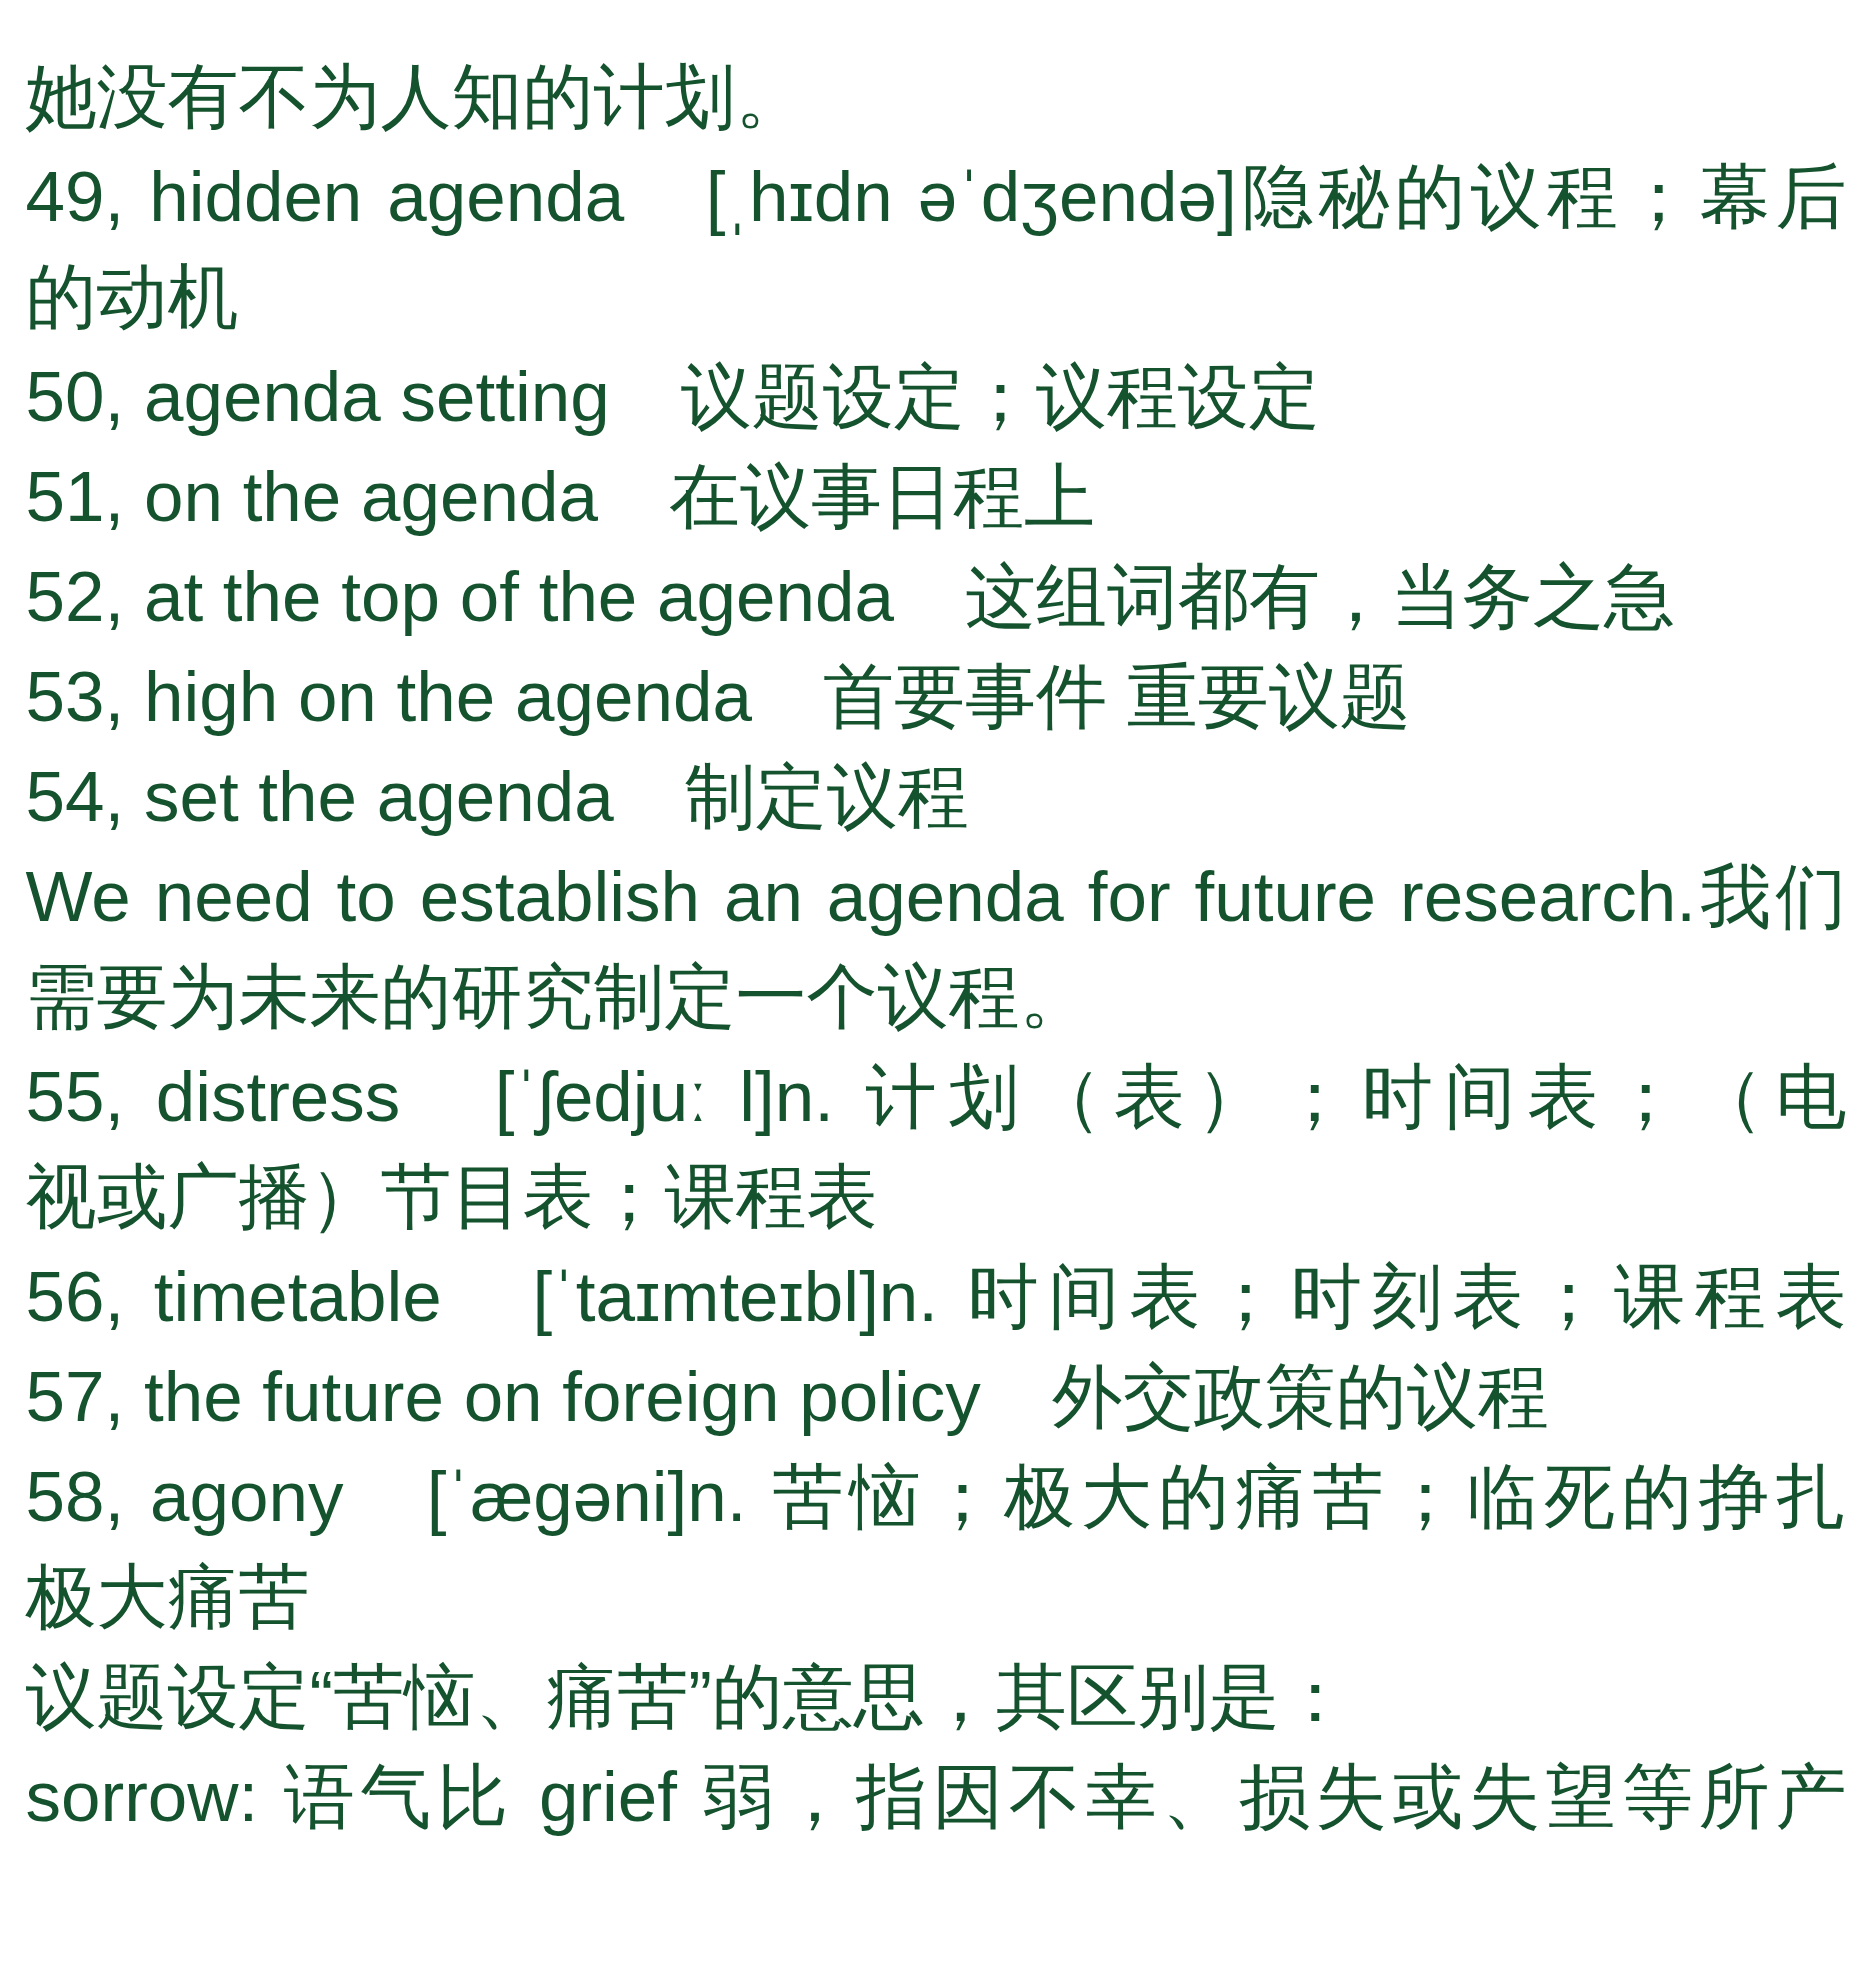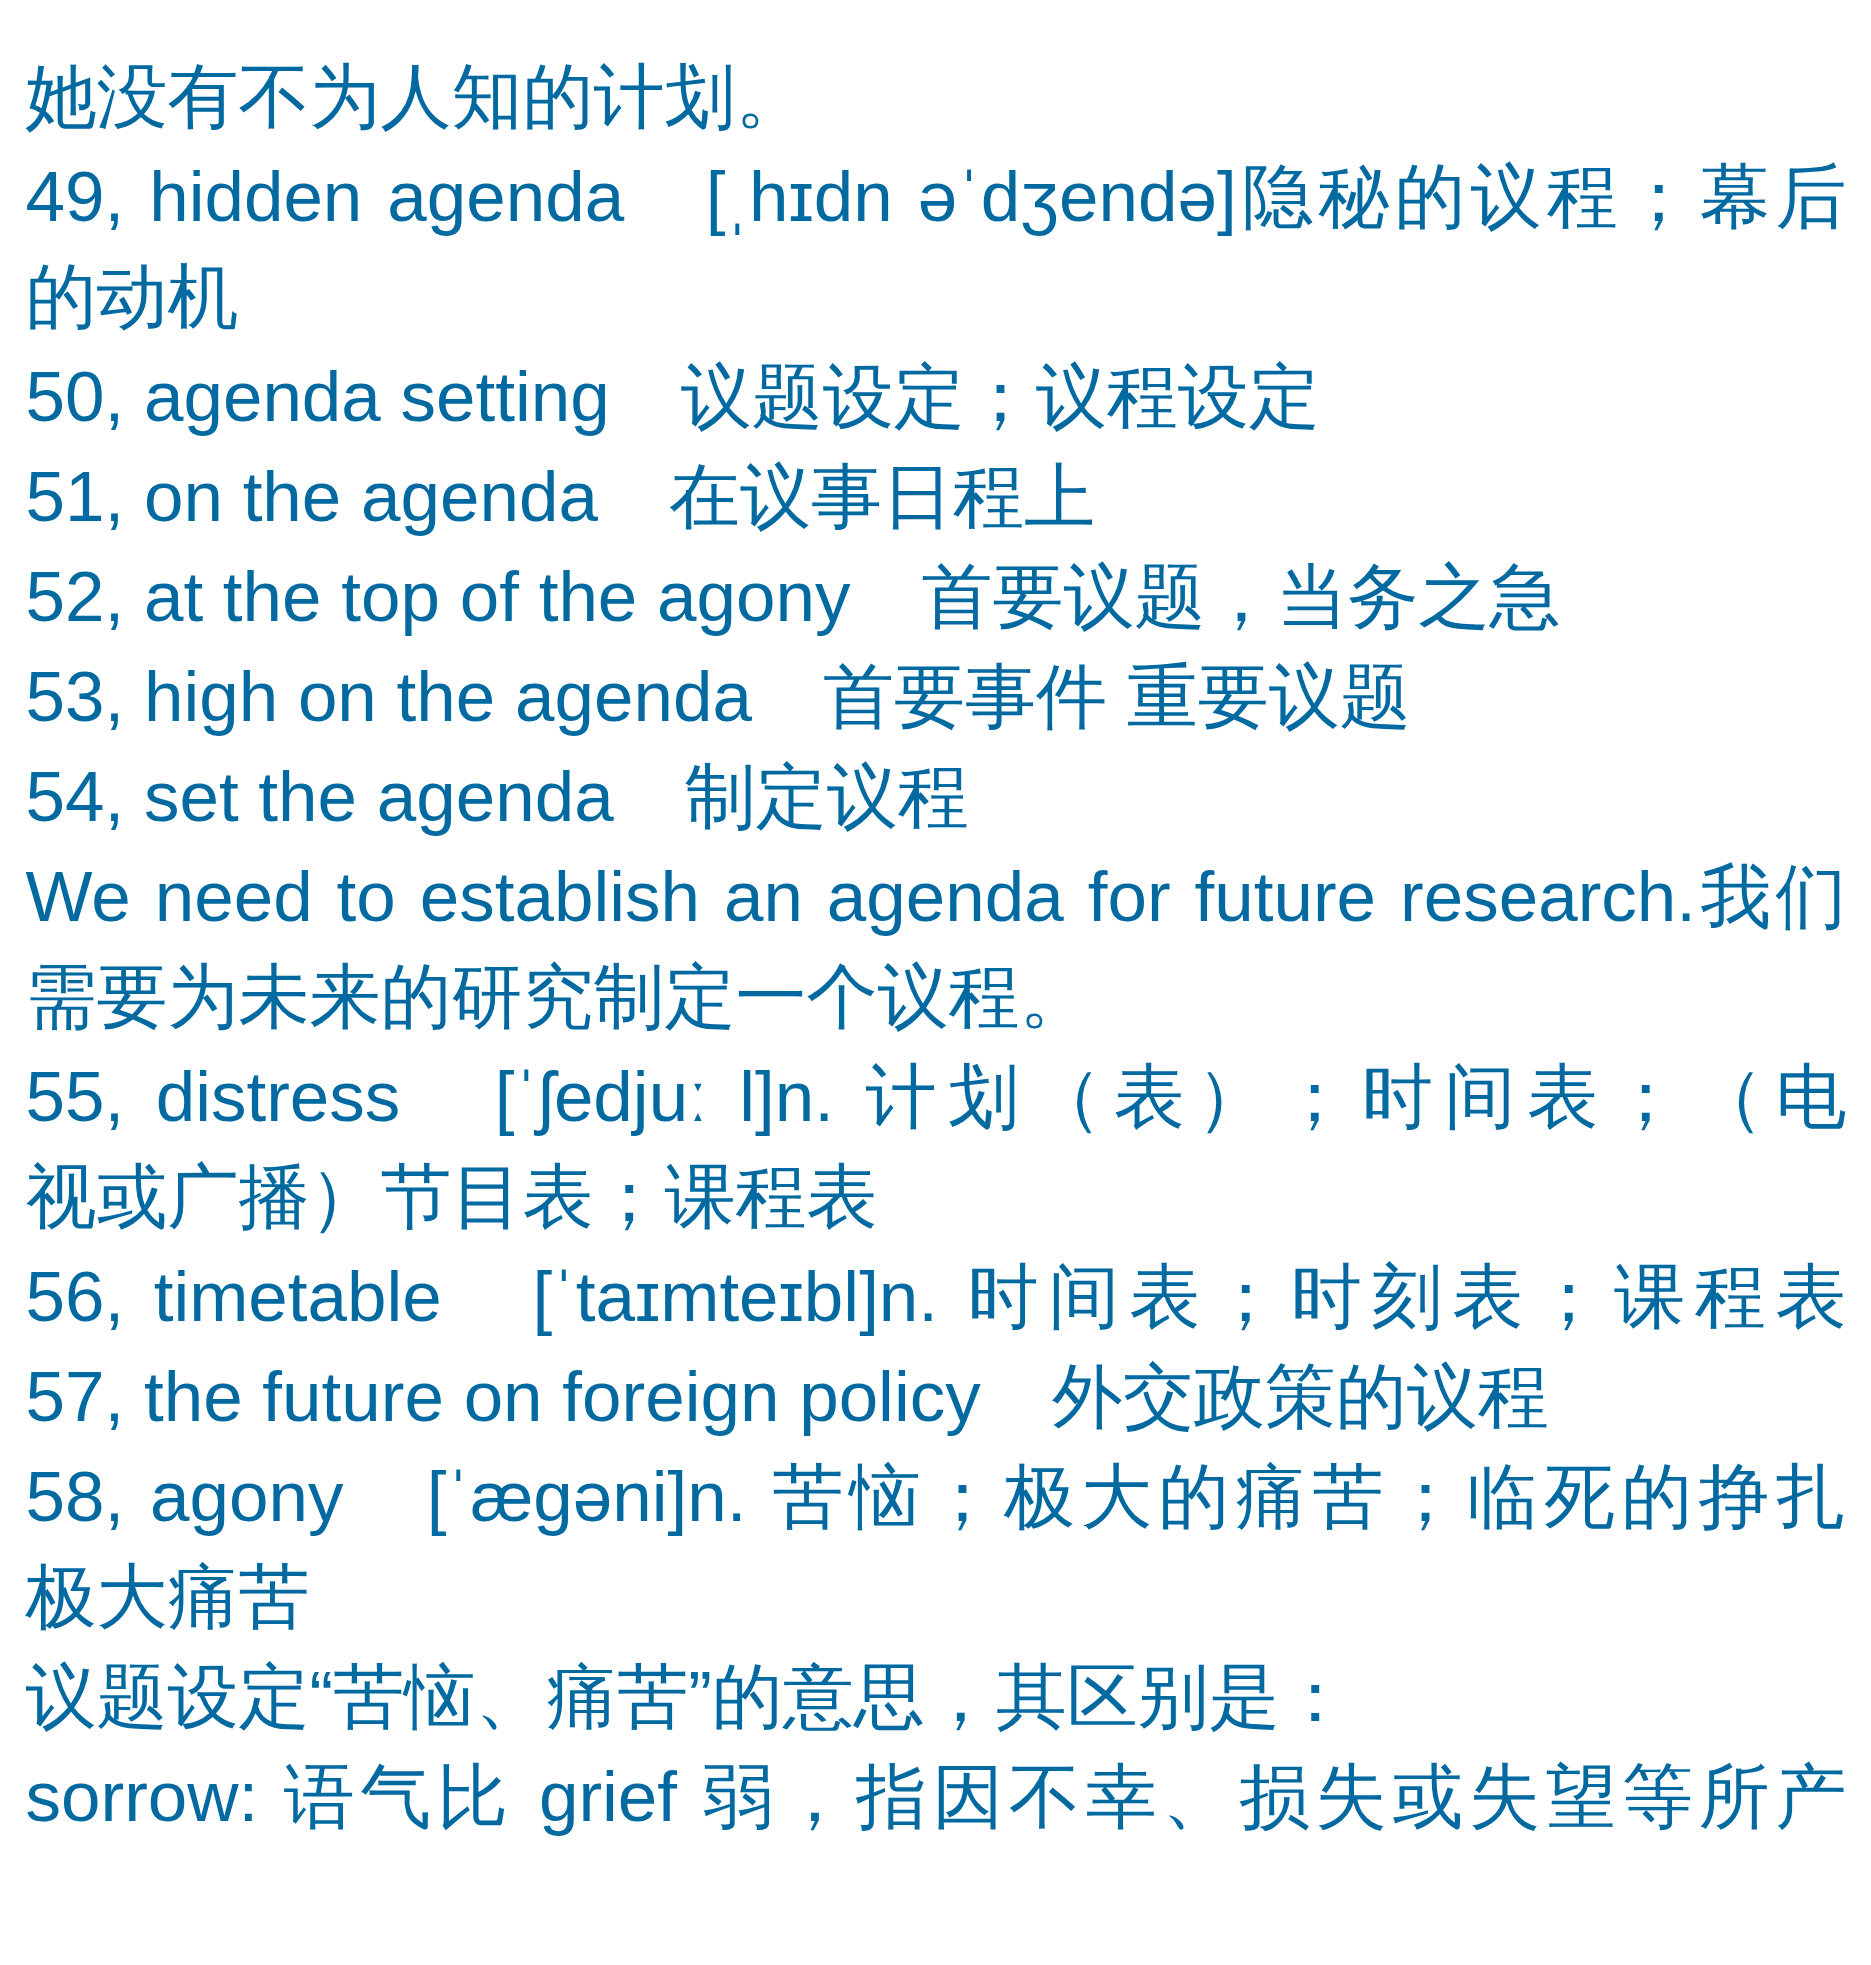--- a/index.html
+++ b/index.html
@@ -20,38 +20,38 @@
     position: absolute;
     left: 25.5px;
     top: 47px;
     width: 1821px;
   }
   .line {
     font-size: 71px;
     line-height: 100px;
     white-space: pre-wrap;
     text-align: left;
-    color: #0369a1;
+    color: #14532d;
   }
   .line.justify {
     text-align: justify;
     text-align-last: justify;
   }
 </style>
 </head>
 <body>
 
 <div class="page">
   <div class="content">
       <div class="line">她没有不为人知的计划。</div>
       <div class="line justify">49, hidden agenda　[ˌhɪdn əˈdʒendə]隐秘的议程；幕后</div>
       <div class="line">的动机</div>
       <div class="line">50, agenda setting　议题设定；议程设定</div>
       <div class="line">51, on the agenda　在议事日程上</div>
-      <div class="line">52, at the top of the agony　首要议题，当务之急</div>
+      <div class="line">52, at the top of the agenda　这组词都有，当务之急</div>
       <div class="line">53, high on the agenda　首要事件 重要议题</div>
       <div class="line">54, set the agenda　制定议程</div>
       <div class="line justify">We need to establish an agenda for future research.我们</div>
       <div class="line">需要为未来的研究制定一个议程。</div>
       <div class="line justify">55, distress　[ˈʃedjuː l]n. 计划（表）；时间表；（电</div>
       <div class="line">视或广播）节目表；课程表</div>
       <div class="line justify">56, timetable　[ˈtaɪmteɪbl]n. 时间表；时刻表；课程表</div>
       <div class="line">57, the future on foreign policy　外交政策的议程</div>
       <div class="line justify">58, agony　[ˈæɡəni]n. 苦恼；极大的痛苦；临死的挣扎</div>
       <div class="line">极大痛苦</div>

